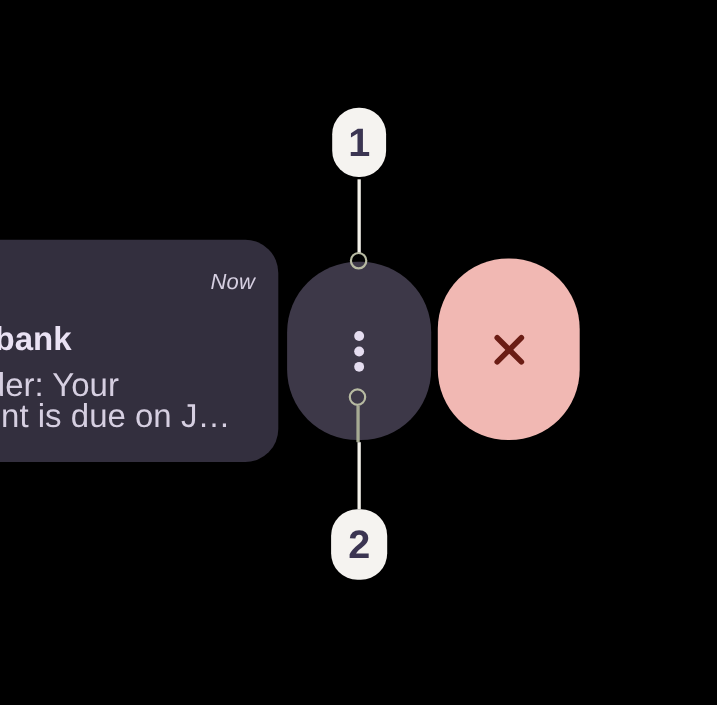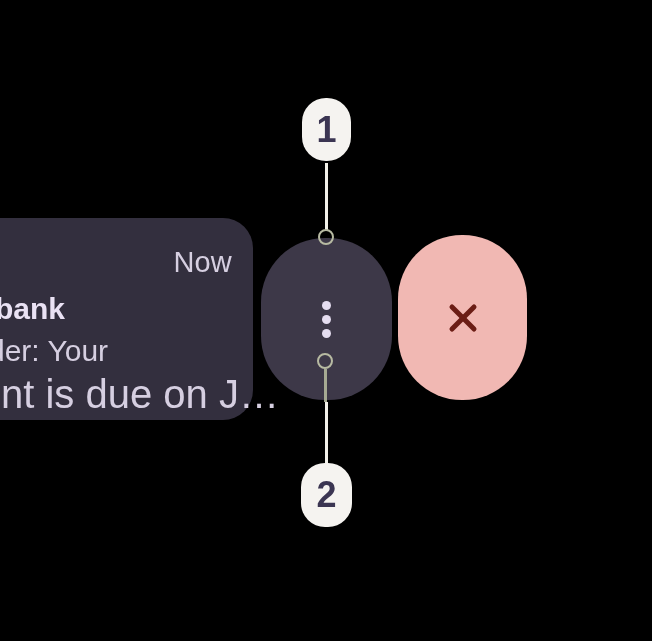--- a/index.html
+++ b/index.html
@@ -23,24 +23,25 @@
     top: 218px;
     width: 287px;
     height: 202px;
     background: #332f3e;
     border-radius: 30px;
   }
   .card .timestamp {
     position: absolute;
     top: 28px;
     right: 21px;
-    font-size: 29px;
+    font-size: 20px;
     line-height: 1.15;
     color: #d6cfe1;
     letter-spacing: 0.2px;
+    font-style: italic;
   }
   .card .title {
     position: absolute;
     left: 29px;
     top: 74px;
     font-size: 30px;
     line-height: 1.1;
     font-weight: 700;
     color: #eae2f4;
     white-space: nowrap;
@@ -50,22 +51,22 @@
     left: 22px;
     top: 116px;
     font-size: 30px;
     line-height: 1.1;
     color: #d6cfe1;
     white-space: nowrap;
   }
   .card .body-line2 {
     position: absolute;
     left: 35px;
-    top: 154px;
-    font-size: 40px;
+    top: 144px;
+    font-size: 30px;
     line-height: 1.1;
     color: #d6cfe1;
     white-space: nowrap;
   }
 
   
   .more-pill {
     position: absolute;
     left: 261px;
     top: 238px;

